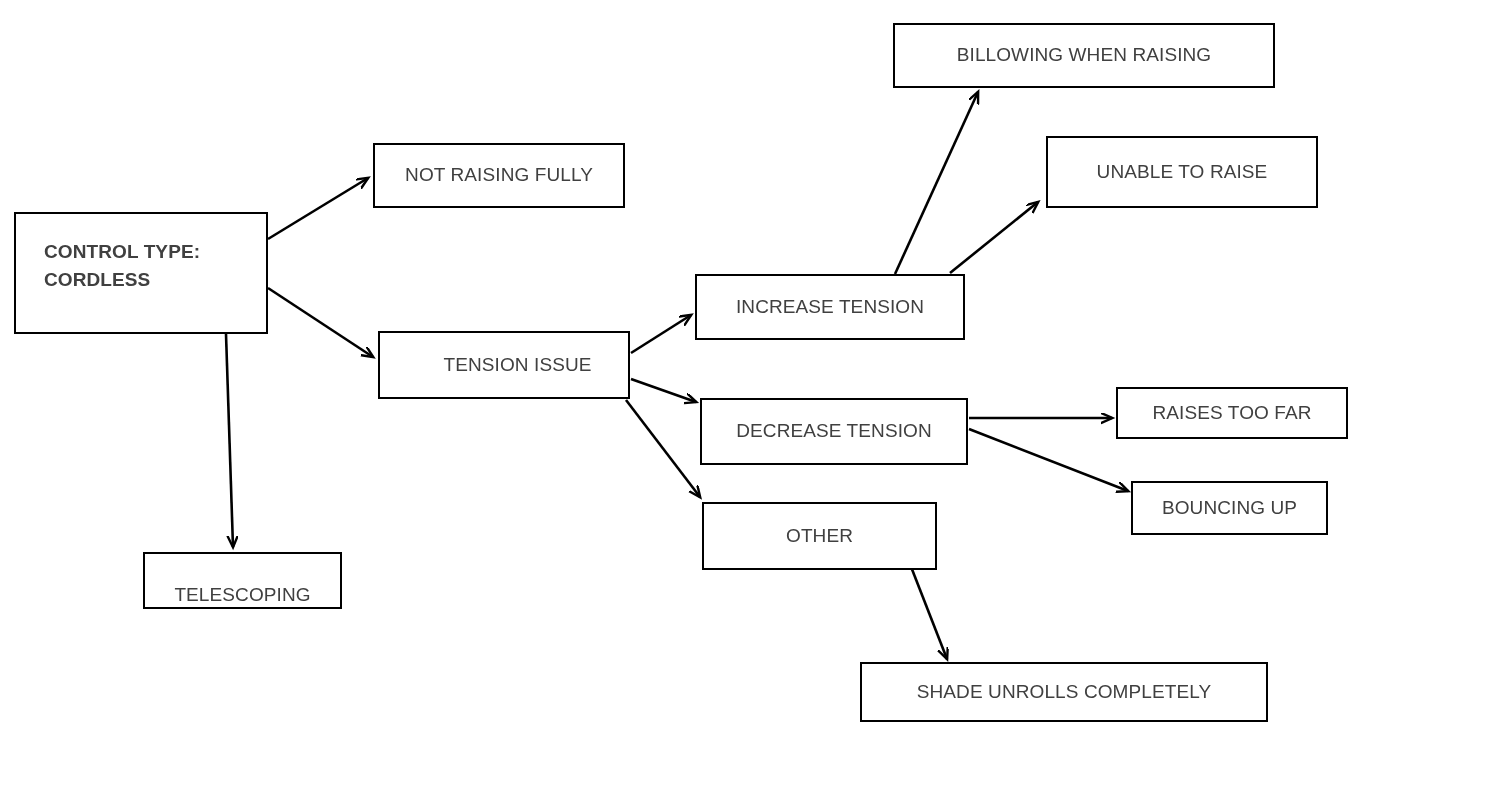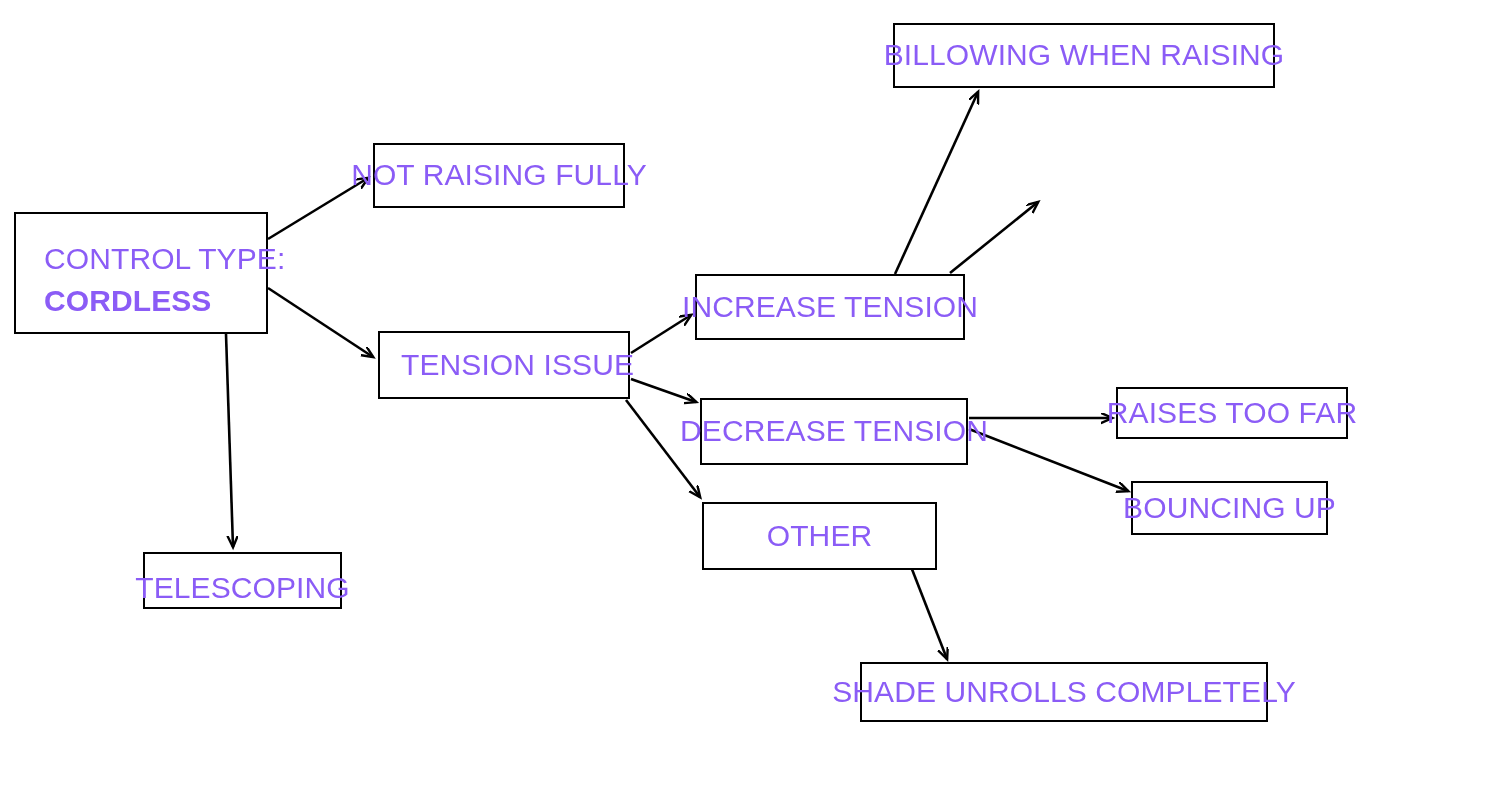--- a/index.html
+++ b/index.html
@@ -27,43 +27,43 @@
     pointer-events: none;
   }
   .node {
     position: absolute;
     box-sizing: border-box;
     background: #ffffff;
     border: 2.5px solid #000000;
     display: flex;
     align-items: center;
     justify-content: center;
-    color: #8b5cf6;
-    font-size: 30px;
+    color: #404040;
+    font-size: 19px;
     line-height: 1.28;
     letter-spacing: 0.1px;
     white-space: nowrap;
     z-index: 2;
   }
   .node .node-label {
     display: block;
     text-align: center;
   }
   .node.root {
     justify-content: flex-start;
     align-items: flex-start;
     padding: 26px 0 0 28px;
   }
   .node.root .root-lines {
     display: block;
     text-align: left;
   }
   .node.root .line1 {
     display: block;
-    font-weight: 400;
+    font-weight: 700;
   }
   .node.root .line2 {
     display: block;
     font-weight: 700;
     margin-top: 4px;
   }
 </style>
 </head>
 <body>
 
@@ -123,20 +123,23 @@
   </div>
 
   <div class="node" style="left:702px; top:502px; width:235px; height:68px;">
     <span class="node-label">OTHER</span>
   </div>
 
   <div class="node" style="left:893px; top:23px; width:382px; height:65px;">
     <span class="node-label">BILLOWING WHEN RAISING</span>
   </div>
 
+  <div class="node" style="left:1046px; top:136px; width:272px; height:72px;">
+    <span class="node-label">UNABLE TO RAISE</span>
+  </div>
 
   <div class="node" style="left:1116px; top:387px; width:232px; height:52px;">
     <span class="node-label">RAISES TOO FAR</span>
   </div>
 
   <div class="node" style="left:1131px; top:481px; width:197px; height:54px;">
     <span class="node-label">BOUNCING UP</span>
   </div>
 
   <div class="node" style="left:860px; top:662px; width:408px; height:60px;">

